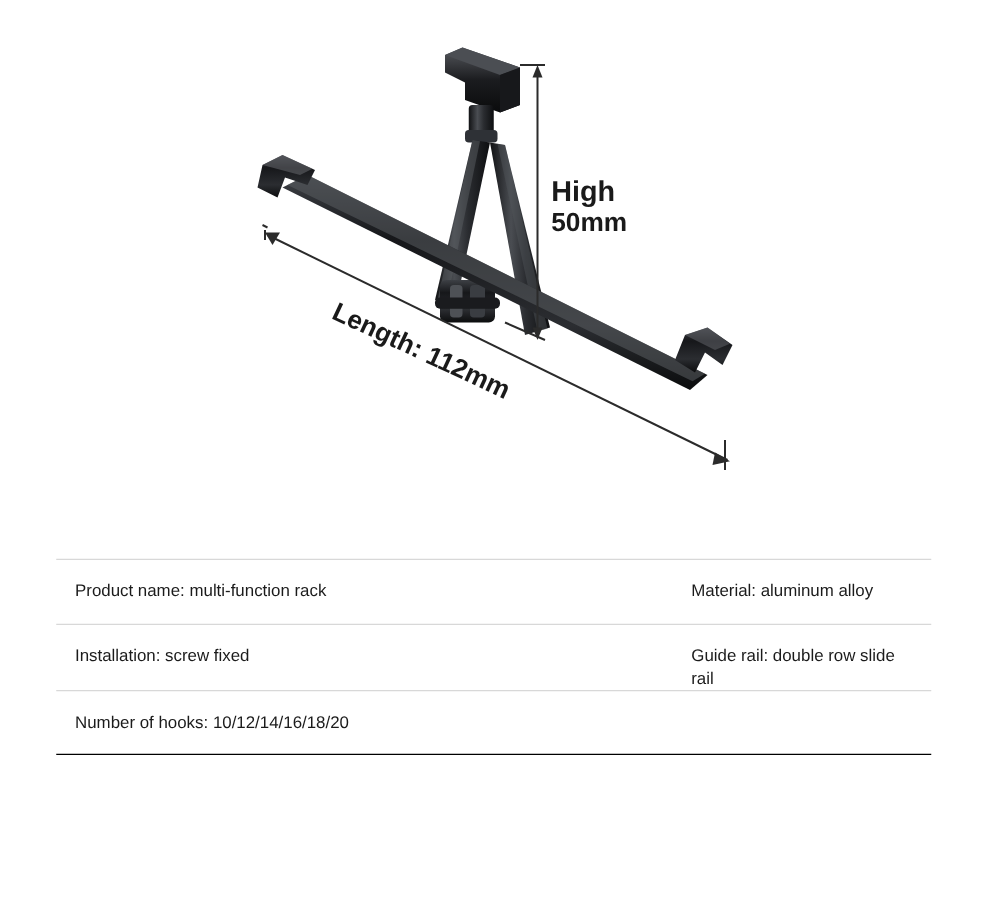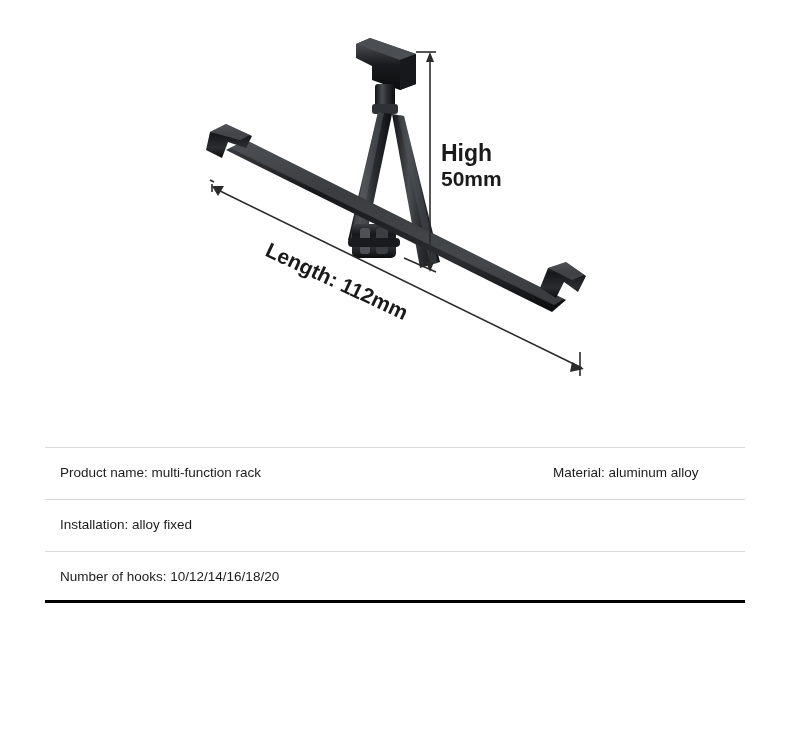--- a/index.html
+++ b/index.html
@@ -65,21 +65,21 @@
   .spec-row {
     display: flex;
     justify-content: space-between;
     align-items: flex-start;
     border-top: 1px solid #d8d8d8;
     min-height: 52px;
     padding-top: 16px;
     box-sizing: border-box;
   }
   .spec-row.last {
-    border-bottom: 3px solid #000000;
+    border-bottom: 1px solid #000000;
   }
   .spec-cell {
     font-size: 13.5px;
     font-weight: normal;
     line-height: 1.35;
     color: #1b1b1b;
   }
   .spec-cell.left {
     padding-left: 15px;
     text-align: left;
@@ -185,21 +185,22 @@
 </div>
 
 <div class="spec-table">
 
   <div class="spec-row">
     <div class="spec-cell left">Product name: multi-function rack</div>
     <div class="spec-cell right">Material: aluminum alloy</div>
   </div>
 
   <div class="spec-row">
-    <div class="spec-cell left">Installation: alloy fixed</div>
+    <div class="spec-cell left">Installation: screw fixed</div>
+    <div class="spec-cell right">Guide rail: double row slide rail</div>
   </div>
 
   <div class="spec-row last">
     <div class="spec-cell left">Number of hooks: 10/12/14/16/18/20</div>
     <div class="spec-cell right empty"></div>
   </div>
 
 </div>
 
 </body></html>

